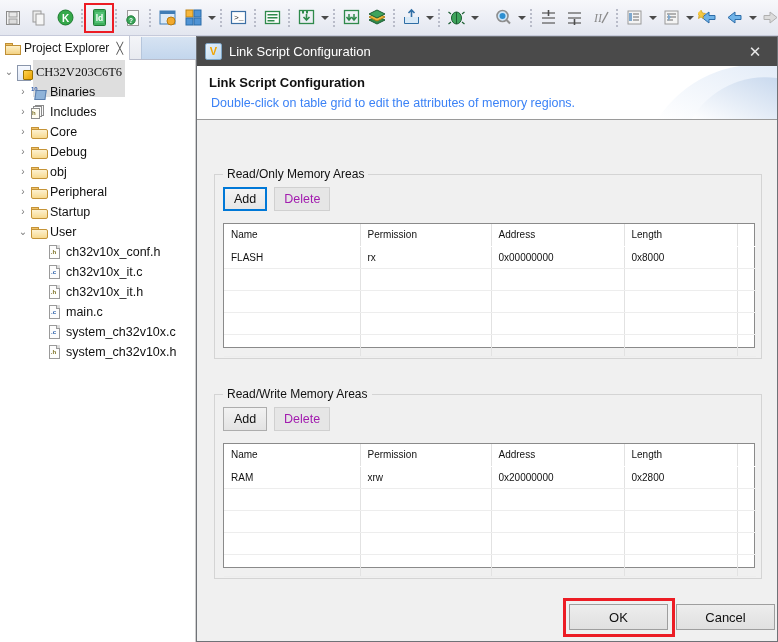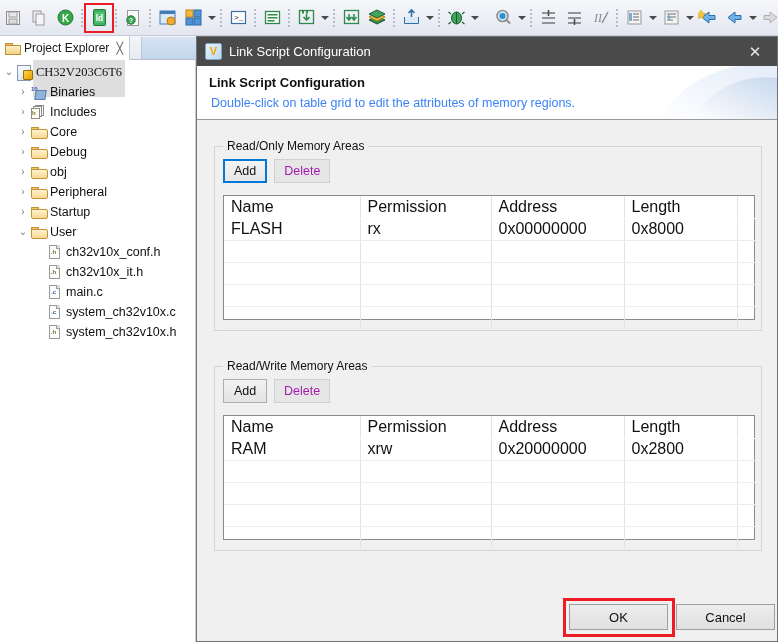--- a/index.html
+++ b/index.html
@@ -185,21 +185,21 @@
   #dlg-header .arcbox { position:absolute; right:0; top:0; width:180px; height:54px; overflow:hidden; }
   #dlg-header h1 {
     margin: 0; position: relative; z-index: 2;
     padding: 9px 0 0 12px; font-size: 13px; font-weight: bold; color: #111;
   }
   #dlg-header p {
     margin: 0; position: relative; z-index: 2;
     padding: 6px 0 0 14px; font-size: 12.5px; color: #3b82f6;
   }
 
-  #dlg-body { flex: 1; position: relative; background: #f0f0f0; }
+  #dlg-body { flex: 1; position: relative; background: #f0f0f0; margin-top: 28px; }
 
   .group {
     position: absolute; left: 17px; width: 548px;
     border: 1px solid #d4d4d4; background: transparent;
   }
   .group-title {
     position: absolute; left: 8px; top: -8px; background: #f0f0f0;
     padding: 0 4px; font-size: 12px; color: #111;
   }
   .btnrow { position: absolute; left: 8px; top: 12px; display: flex; gap: 7px; }
@@ -213,21 +213,21 @@
   .sbtn.focused { border: 2px solid #0078d7; background: linear-gradient(to bottom,#f4f4f4,#e6e6e6); }
   .sbtn.disabled { color: #a21caf; background: #e6e6e6; border: 1px solid #d0d0d0; }
 
   .grid {
     position: absolute; left: 8px; width: 532px;
     background: #ffffff; border: 1px solid #8a8a8a;
   }
   .grid table { border-collapse: collapse; width: 100%; table-layout: fixed; }
   .grid th, .grid td {
     font-weight: normal; text-align: left;
-    font-size: 16px; color: #111;
+    font-size: 10px; color: #111;
     height: 22px; padding: 0 0 0 7px;
     border-right: 1px solid #e2e2e2;
     border-bottom: 1px solid #ededed;
     overflow: hidden; white-space: nowrap;
   }
   .grid th { border-bottom: 1px solid #ffffff; }
   .grid tr td:last-child, .grid tr th:last-child { border-right: none; }
   .col-n { width: 136px; } .col-p { width: 131px; }
   .col-a { width: 133px; } .col-l { width: 113px; } .col-x { width: 19px; }
 
@@ -600,20 +600,30 @@
         <span class="tw-icon">
           <span class="ic-file hdr">
               <span class="pg"></span>
               <span class="corner"></span>
               <span class="ext">.h</span>
             </span>
         </span>
         <span class="tlabel">ch32v10x_conf.h</span>
       </div>
 
+      <div class="trow" style="padding-left:46px">
+        <span class="tw-icon">
+          <span class="ic-file">
+              <span class="pg"></span>
+              <span class="corner"></span>
+              <span class="ext">.c</span>
+            </span>
+        </span>
+        <span class="tlabel">ch32v10x_it.c</span>
+      </div>
 
       <div class="trow" style="padding-left:46px">
         <span class="tw-icon">
           <span class="ic-file hdr">
               <span class="pg"></span>
               <span class="corner"></span>
               <span class="ext">.h</span>
             </span>
         </span>
         <span class="tlabel">ch32v10x_it.h</span>

